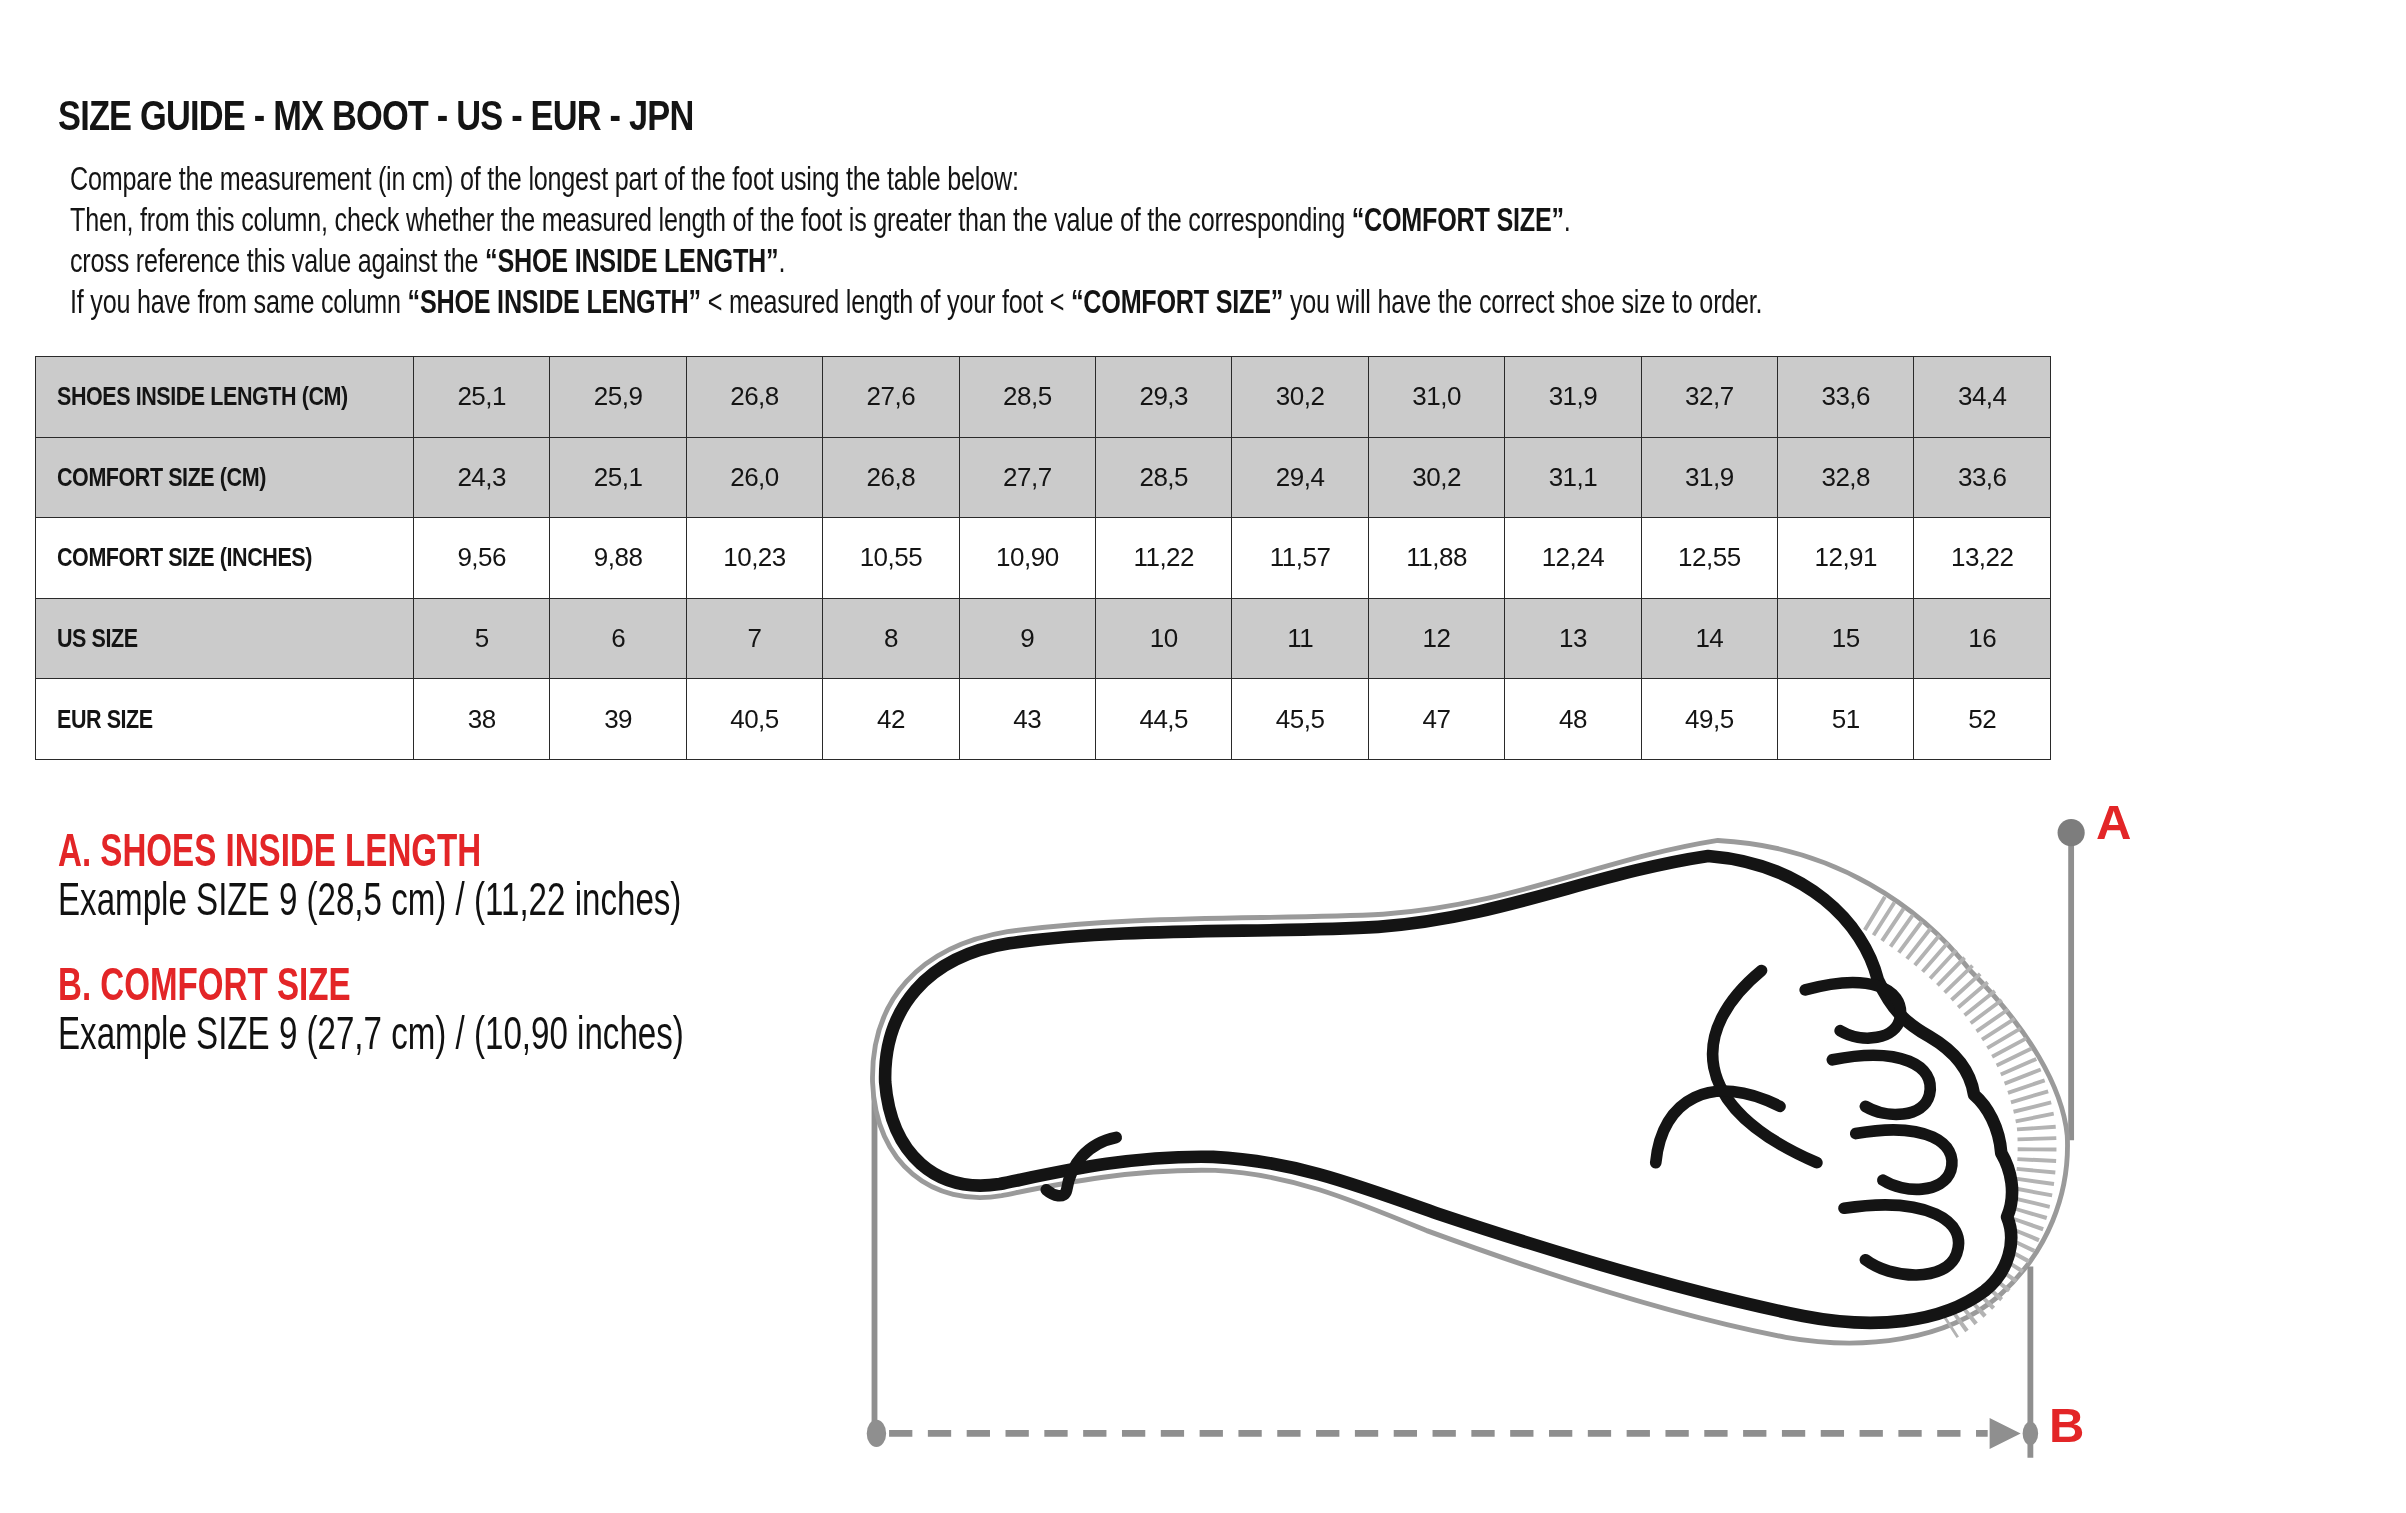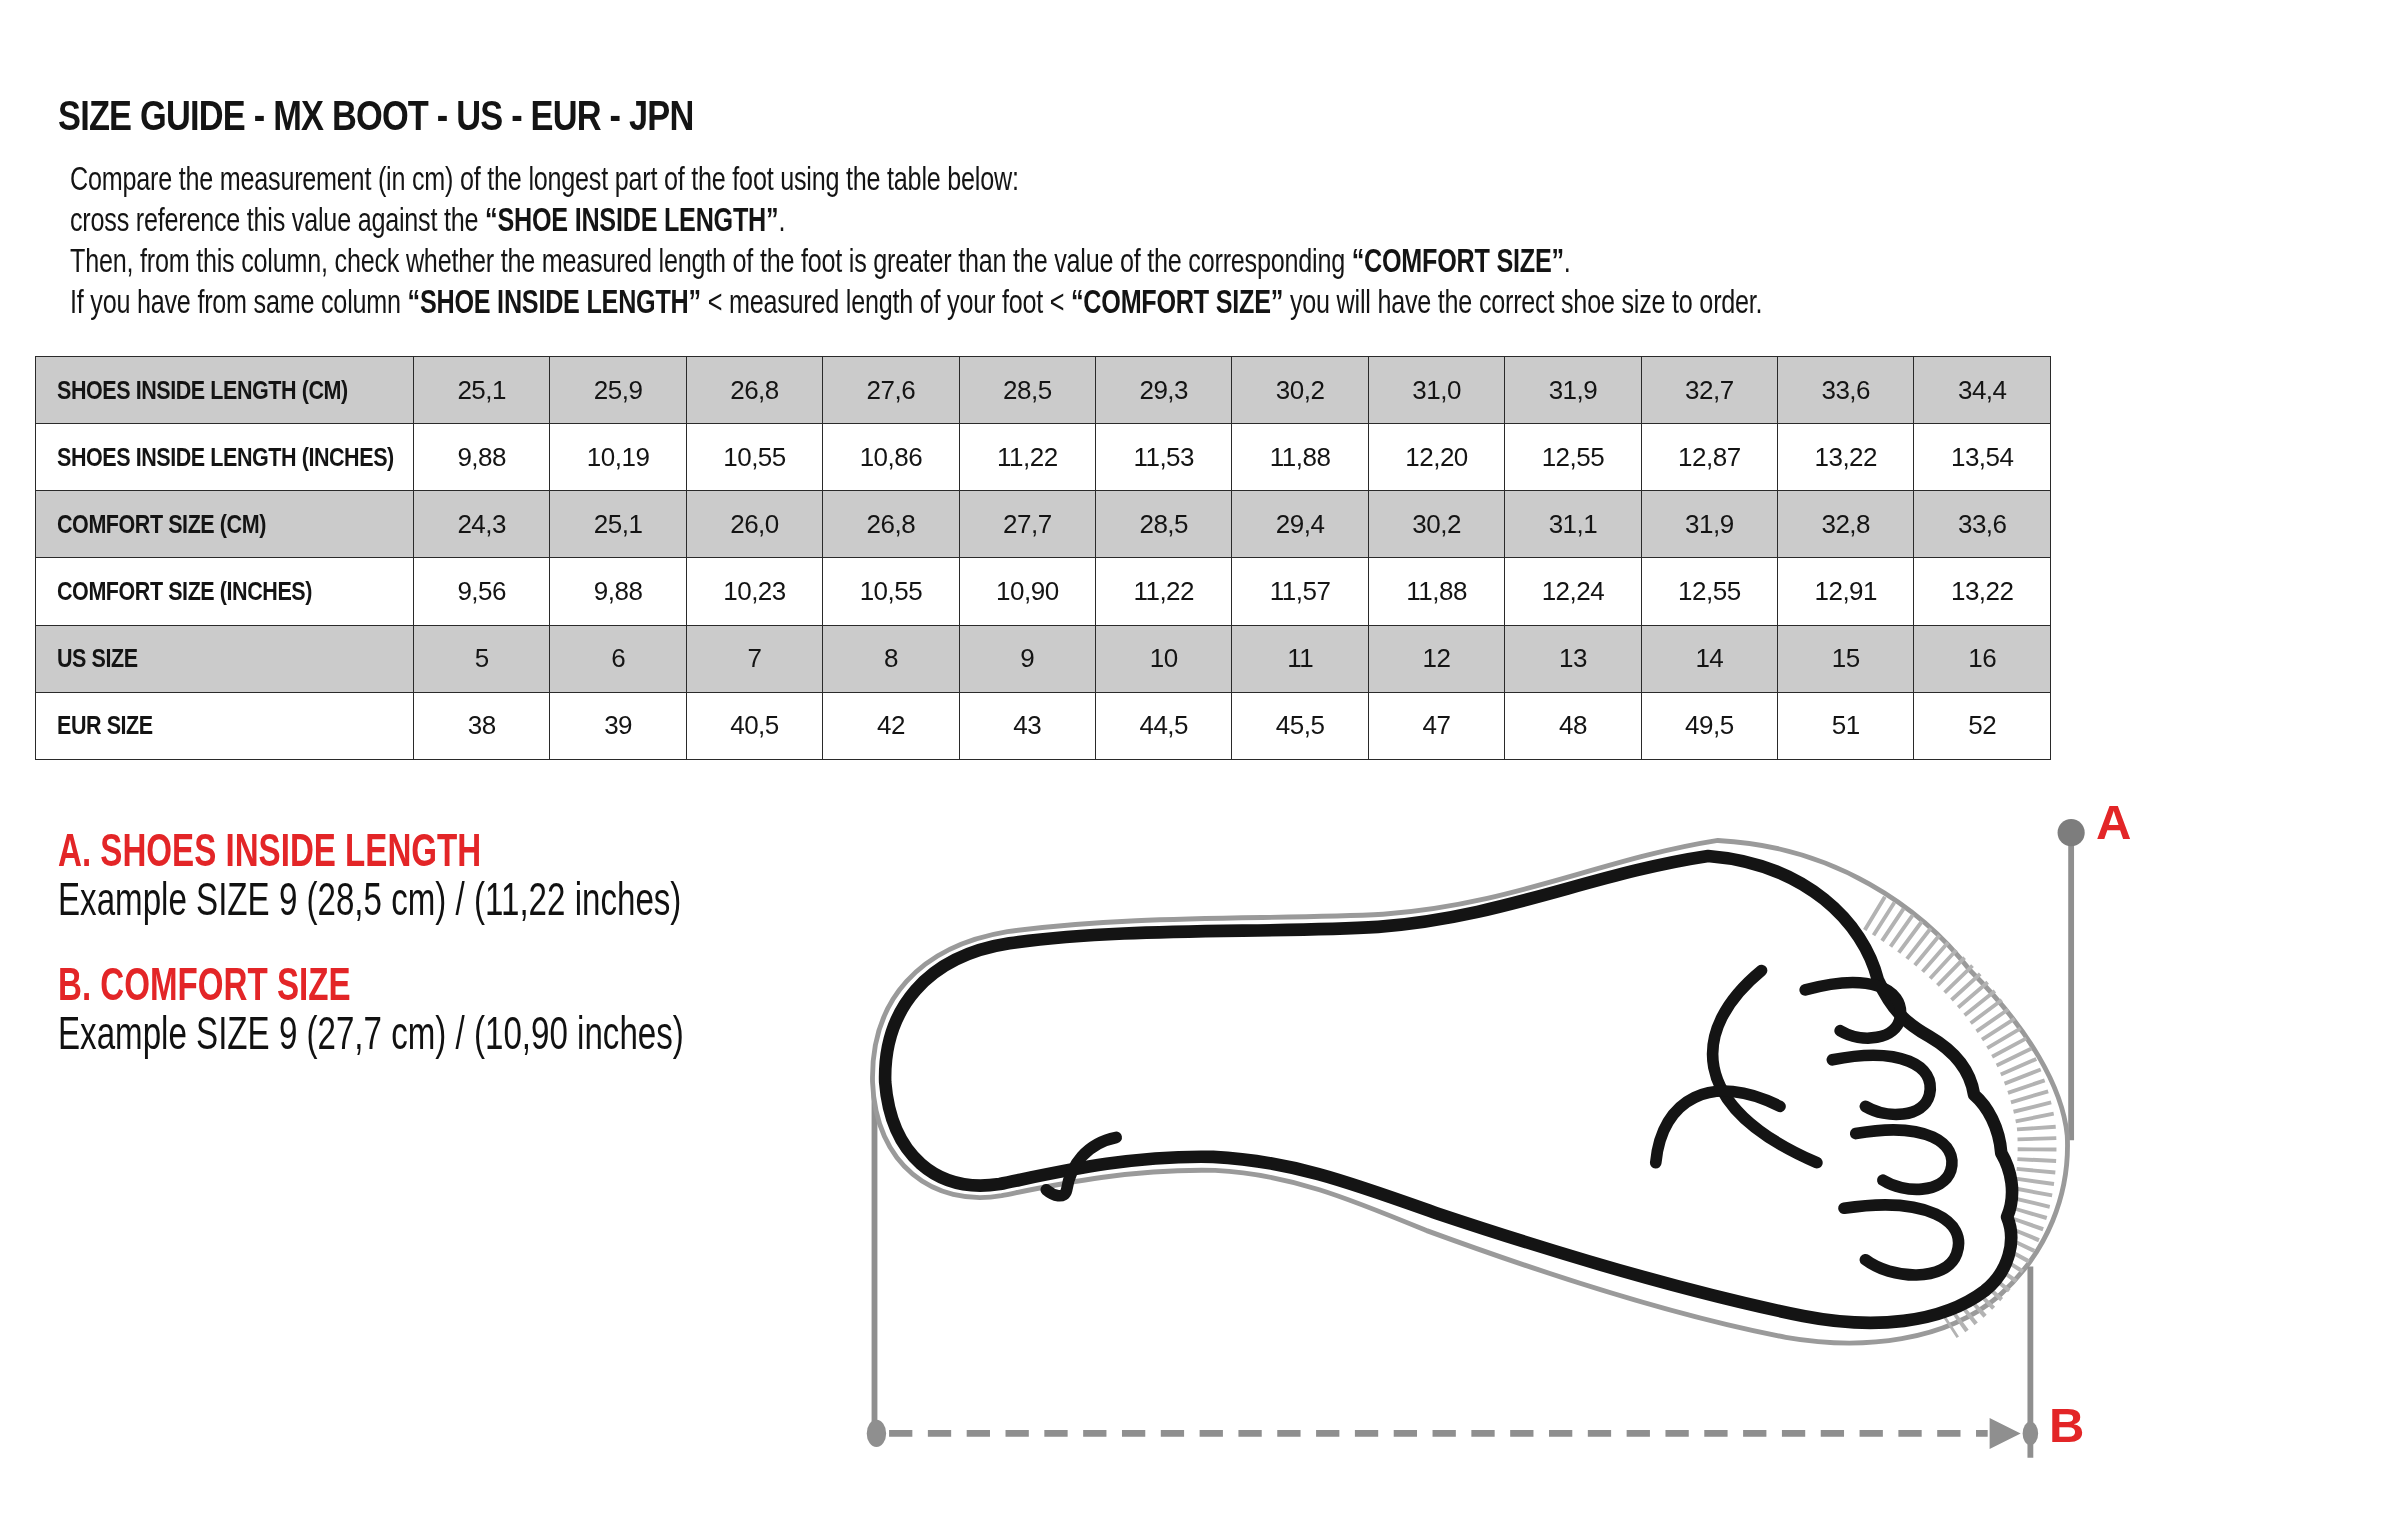--- a/index.html
+++ b/index.html
@@ -59,22 +59,22 @@
 </style>
 </head>
 <body>
 
 <div class="page">
 
   <h1 class="title"><span class="cx"><span>SIZE GUIDE </span><span class="t-bold">- MX BOOT - US - EUR - JPN</span></span></h1>
 
   <div class="intro" id="intro">
       <div><span class="cx"><span>Compare the measurement (in cm) of the longest part of the foot using the table below:</span></span></div>
+      <div><span class="cx"><span>Then, from this column, check whether the measured length of the foot is greater than the value of the corresponding </span><span class="b">“COMFORT SIZE”</span><span>.</span></span></div>
       <div><span class="cx"><span>cross reference this value against the </span><span class="b">“SHOE INSIDE LENGTH”</span><span>.</span></span></div>
-      <div><span class="cx"><span>Then, from this column, check whether the measured length of the foot is greater than the value of the corresponding </span><span class="b">“COMFORT SIZE”</span><span>.</span></span></div>
       <div><span class="cx"><span>If you have from same column </span><span class="b">“SHOE INSIDE LENGTH”</span><span> &lt;  measured length of your foot  &lt; </span><span class="b">“COMFORT SIZE”</span><span> you will have the correct shoe size to order.</span></span></div>
     </div>
 
   <table class="size-table" id="size-table">
     <colgroup id="size-table-cols">
         <col class="labelcol">
         <col>
         <col>
         <col>
         <col>
@@ -96,35 +96,20 @@
           <td>27,6</td>
           <td>28,5</td>
           <td>29,3</td>
           <td>30,2</td>
           <td>31,0</td>
           <td>31,9</td>
           <td>32,7</td>
           <td>33,6</td>
           <td>34,4</td>
         </tr>
-        <tr>
-          <td class="row-label"><span class="cx">SHOES INSIDE LENGTH (INCHES)</span></td>
-          <td>9,88</td>
-          <td>10,19</td>
-          <td>10,55</td>
-          <td>10,86</td>
-          <td>11,22</td>
-          <td>11,53</td>
-          <td>11,88</td>
-          <td>12,20</td>
-          <td>12,55</td>
-          <td>12,87</td>
-          <td>13,22</td>
-          <td>13,54</td>
-        </tr>
         <tr class="shaded">
           <td class="row-label"><span class="cx">COMFORT SIZE (CM)</span></td>
           <td>24,3</td>
           <td>25,1</td>
           <td>26,0</td>
           <td>26,8</td>
           <td>27,7</td>
           <td>28,5</td>
           <td>29,4</td>
           <td>30,2</td>

